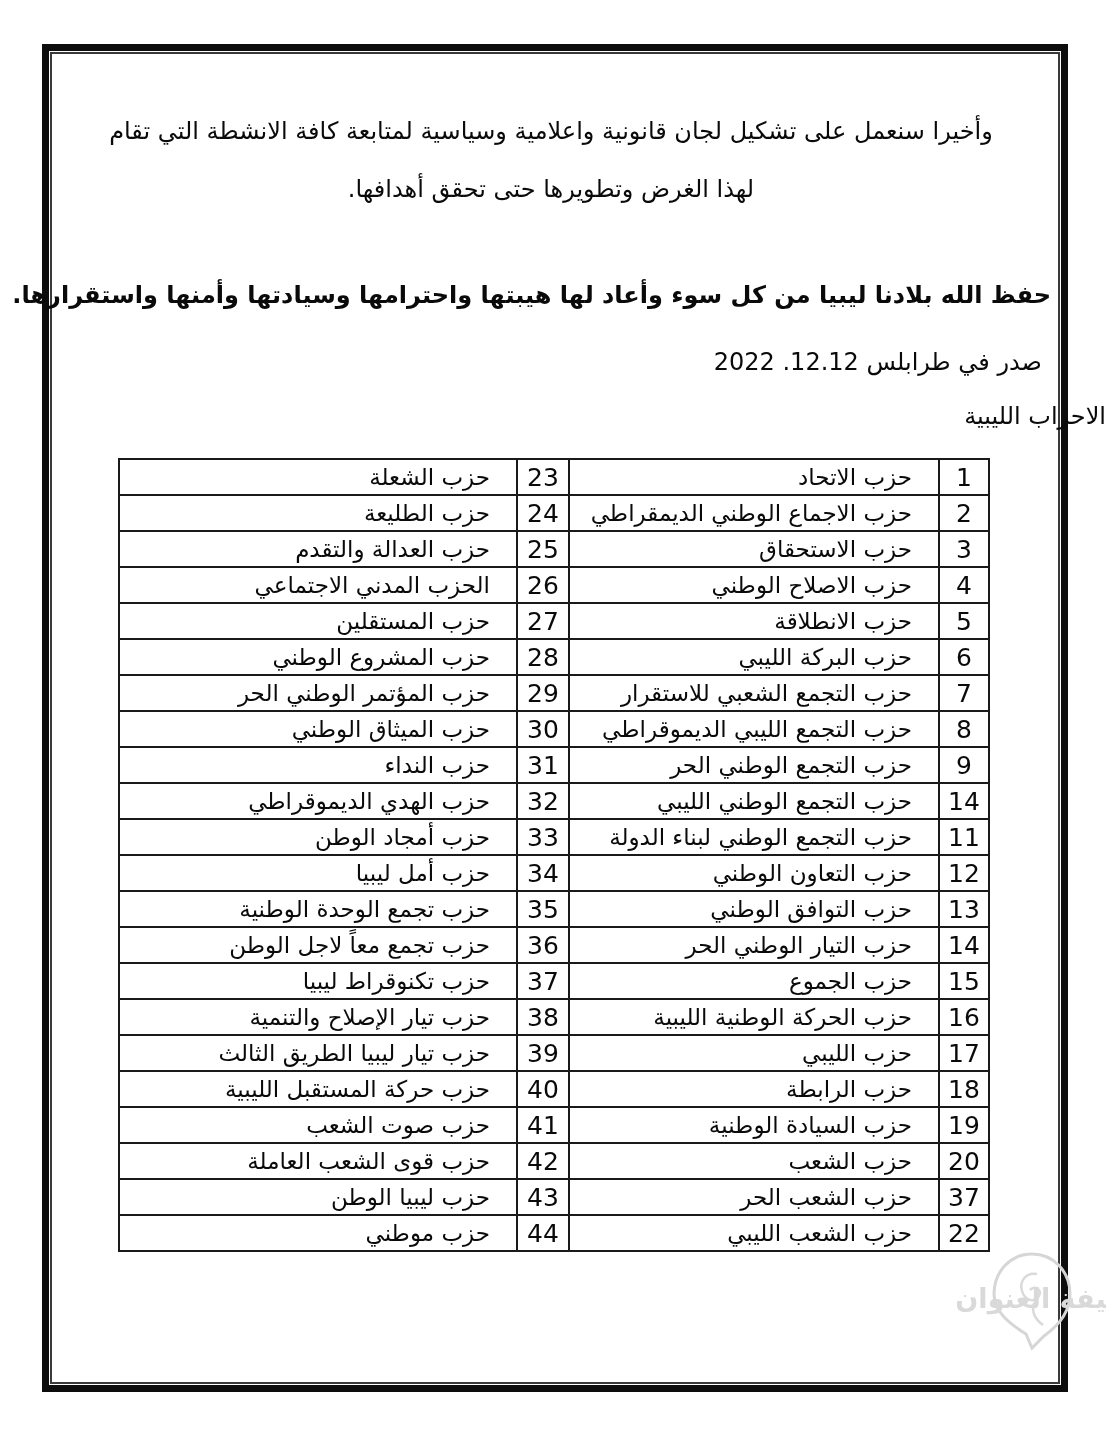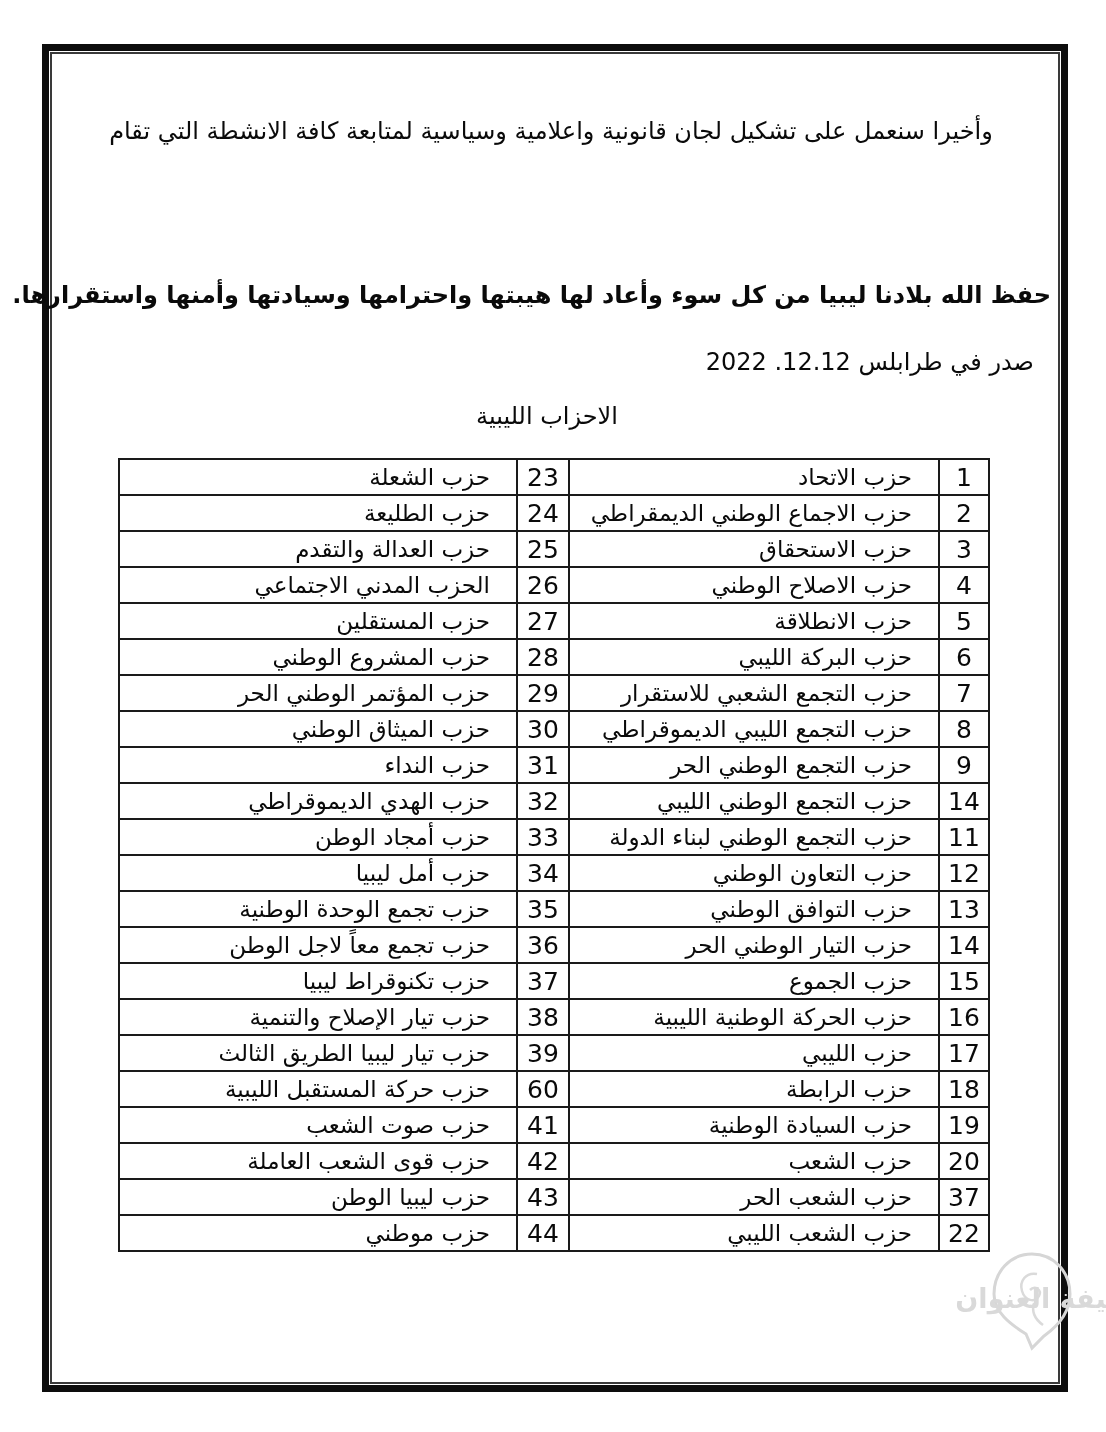--- a/index.html
+++ b/index.html
@@ -52,32 +52,31 @@
     right: 55px;
     top: 281px;
     text-align: center;
     font-size: 24px;
     font-weight: 700;
     white-space: nowrap;
     z-index: 2;
   }
   .issued-line {
     position: absolute;
-    right: 72px;
+    right: 64px;
     top: 348px;
     font-size: 24px;
     direction: rtl;
     z-index: 2;
   }
   .table-title {
     position: absolute;
     left: 0;
-    right: 12px;
+    right: 0;
     top: 402px;
-    text-align: center;
     font-size: 24px;
     z-index: 2;
   }
   
   table.parties-table {
     position: absolute;
     left: 118px;
     top: 458px;
     width: 870px;
     border-collapse: collapse;
@@ -133,20 +132,21 @@
 </style>
 </head>
 <body>
 
 <div class="doc-frame">
   <div class="doc-frame-inner"></div>
 </div>
 
 <div class="intro-paragraph">
   <span class="line">وأخيرا سنعمل على تشكيل لجان قانونية واعلامية وسياسية لمتابعة كافة الانشطة التي تقام</span>
+  <span class="line">لهذا الغرض وتطويرها حتى تحقق أهدافها.</span>
 </div>
 
 <div class="dua-line">حفظ الله بلادنا ليبيا من كل سوء وأعاد لها هيبتها واحترامها وسيادتها وأمنها واستقرارها.</div>
 
 <div class="issued-line">صدر في طرابلس 12.12. 2022</div>
 
 <div class="table-title">الاحزاب الليبية</div>
 
 <table class="parties-table">
   <colgroup>
@@ -254,21 +254,21 @@
       </tr>
       <tr>
         <td class="num">17</td>
         <td class="name">حزب الليبي</td>
         <td class="num">39</td>
         <td class="name">حزب تيار ليبيا الطريق الثالث</td>
       </tr>
       <tr>
         <td class="num">18</td>
         <td class="name">حزب الرابطة</td>
-        <td class="num">60</td>
+        <td class="num">40</td>
         <td class="name">حزب حركة المستقبل الليبية</td>
       </tr>
       <tr>
         <td class="num">19</td>
         <td class="name">حزب السيادة الوطنية</td>
         <td class="num">41</td>
         <td class="name">حزب صوت الشعب</td>
       </tr>
       <tr>
         <td class="num">20</td>

